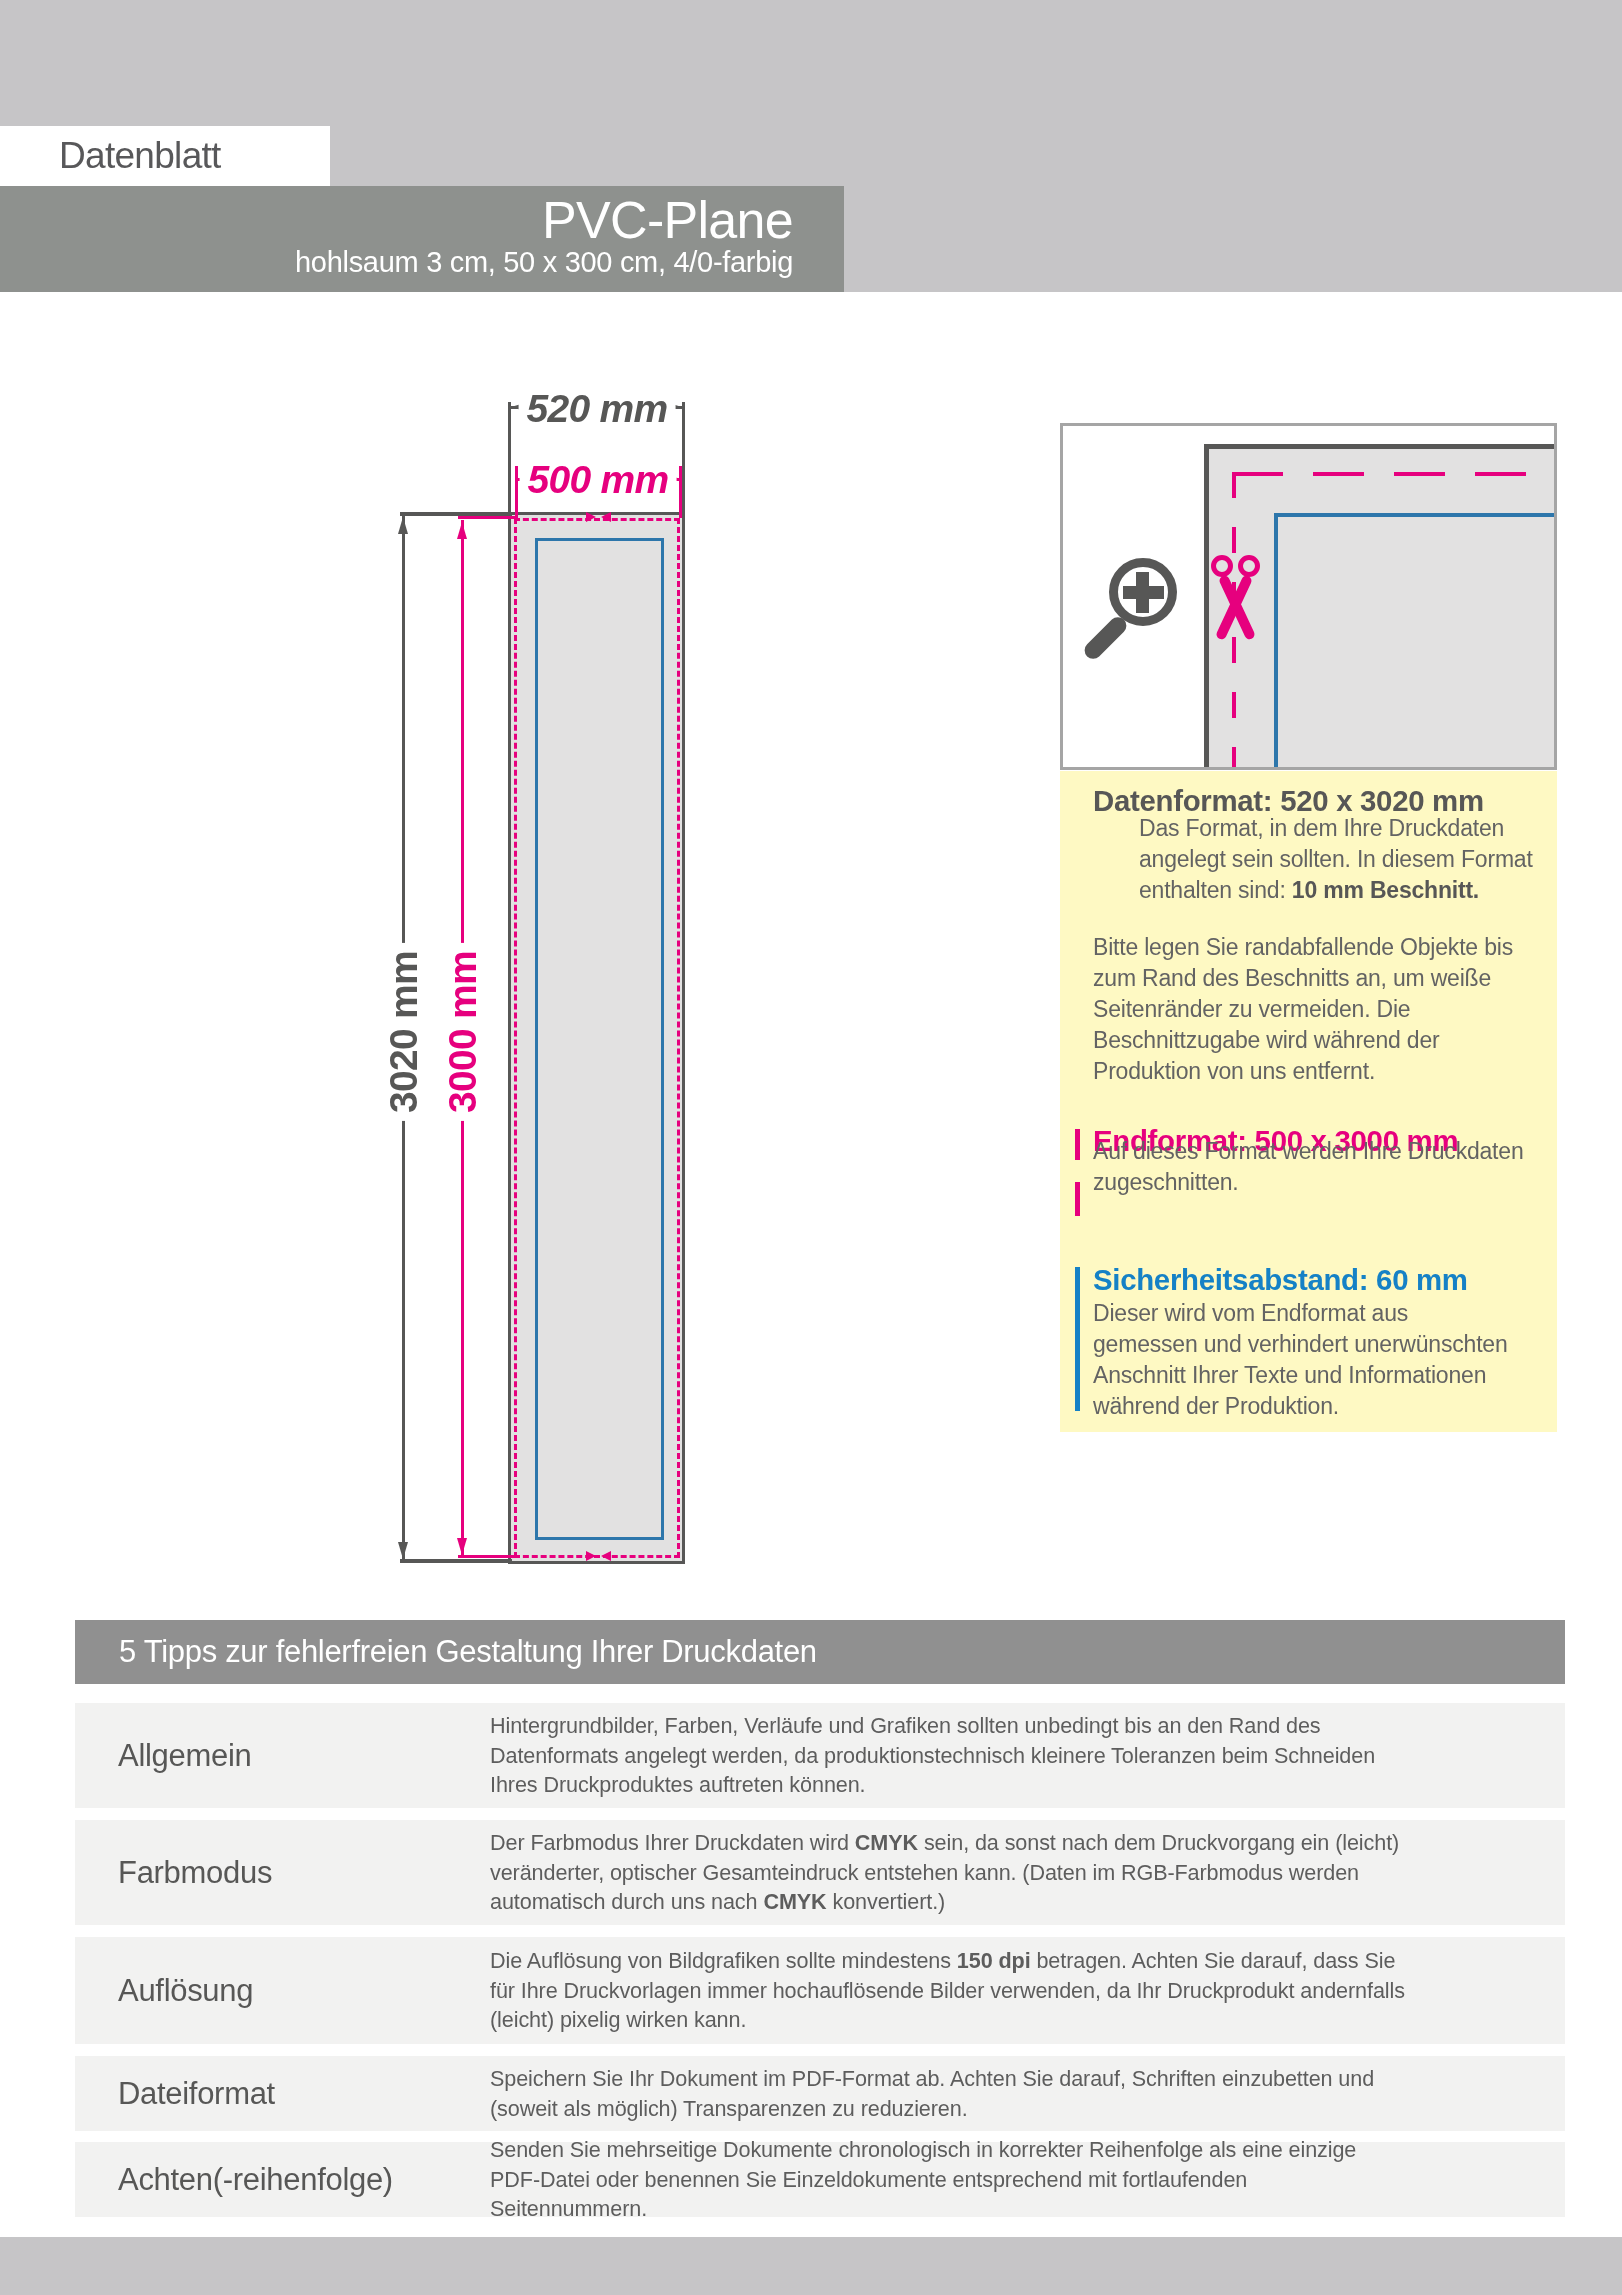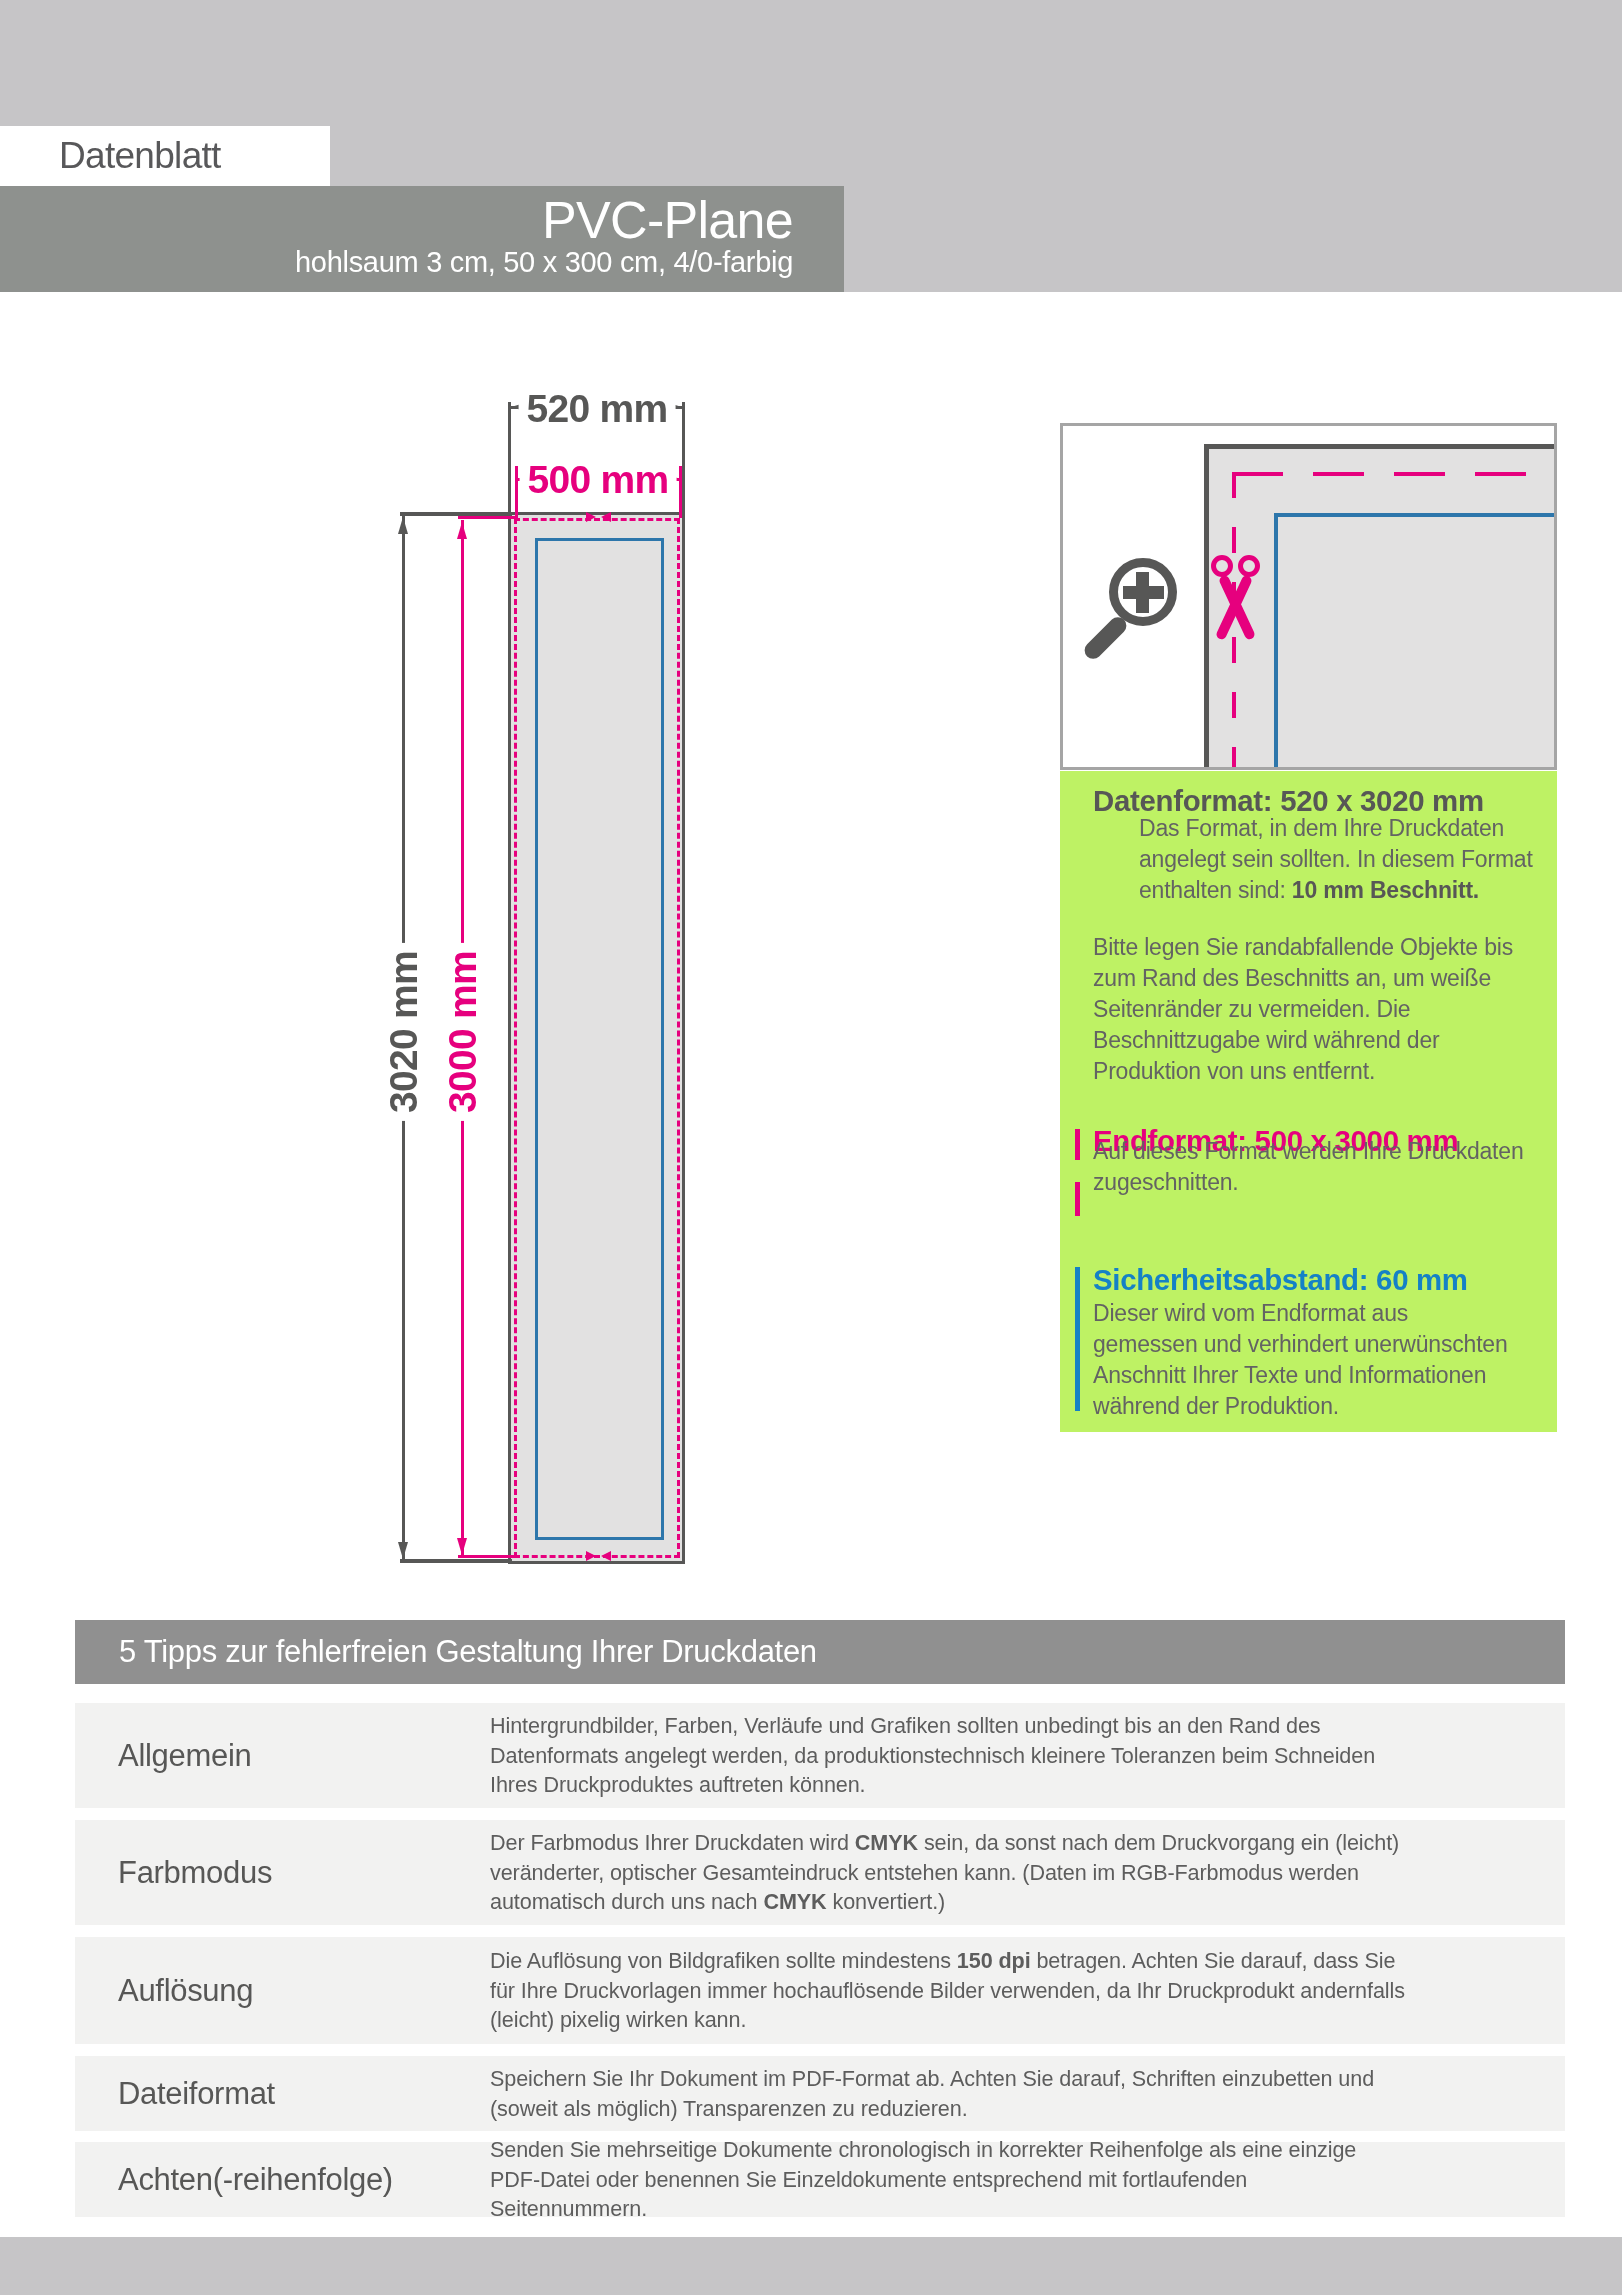--- a/index.html
+++ b/index.html
@@ -30,21 +30,21 @@
   .endformat-dashed { left:514px; top:518px; width:166px; height:1040px;
                  border:3.3px dashed #e6007e; }
   .safety-rect { left:535px; top:538px; width:129px; height:1002px;
                  border:3.9px solid #2d76ab; }
 
   .dim-line { background:#575756; }
   .dim-line.magenta { background:#e6007e; }
 
   .dim-label { font-size:39px; font-weight:600; background:#ffffff; padding:0 7.9px;
                white-space:nowrap; letter-spacing:-0.7px; }
-  .dim-label.h { transform:translate(-50%,-50%); }
+  .dim-label.h { transform:translate(-50%,-50%);font-style:italic; }
   .dim-label.v { transform:translate(-50%,-50%) rotate(-90deg); }
   .dim-label.magenta { color:#e6007e; }
 
   .arr { width:0; height:0; }
   .arr.left  { border-top:5.9px solid transparent; border-bottom:5.9px solid transparent; border-right:17px solid #575756; }
   .arr.right { border-top:5.9px solid transparent; border-bottom:5.9px solid transparent; border-left:17px solid #575756; }
   .arr.up    { border-left:5.9px solid transparent; border-right:5.9px solid transparent; border-bottom:17px solid #575756; }
   .arr.down  { border-left:5.9px solid transparent; border-right:5.9px solid transparent; border-top:17px solid #575756; }
   .arr.m.left  { border-right-color:#e6007e; }
   .arr.m.right { border-left-color:#e6007e; }
@@ -69,21 +69,21 @@
   .ring { width:22px; height:22px; border:5.9px solid #e6007e; border-radius:50%; background:#e2e1e1; }
   .blade { width:9.8px; height:69px; background:#e6007e; border-radius:5.2px; }
 
   .mag-ring   { left:46px;  top:132px; width:68px; height:68px; border:9.2px solid #575756; border-radius:50%; }
   .mag-plus-h { left:60px;  top:160px; width:41px; height:13px; background:#575756; }
   .mag-plus-v { left:73px; top:146px; width:13px; height:41px; background:#575756; }
   .mag-handle { left:34px;  top:186px; width:17px; height:52px; background:#575756;
                 border-radius:8.5px; transform:rotate(45deg); }
 
   
-  .info-panel { left:1060px; top:771px; width:497px; height:661px; background:#bef264; }
+  .info-panel { left:1060px; top:771px; width:497px; height:661px; background:#fef9c3; }
   .ip-title { font-size:29.4px; font-weight:bold; white-space:nowrap; letter-spacing:-0.3px; color:#575756; }
   .ip-title.magenta { color:#e6007e; }
   .ip-title.blue { color:#1581c6; }
   .ip-body { font-size:23px; line-height:31px; color:#636363; letter-spacing:-0.2px; }
   .ip-bar { width:4.6px; }
   .ip-bar.magenta { background:#e6007e; }
   .ip-bar.blue { background:#1581c6; }
 
   
   .tips-header { left:75px; top:1620px; width:1490px; height:64px; background:#909090;

